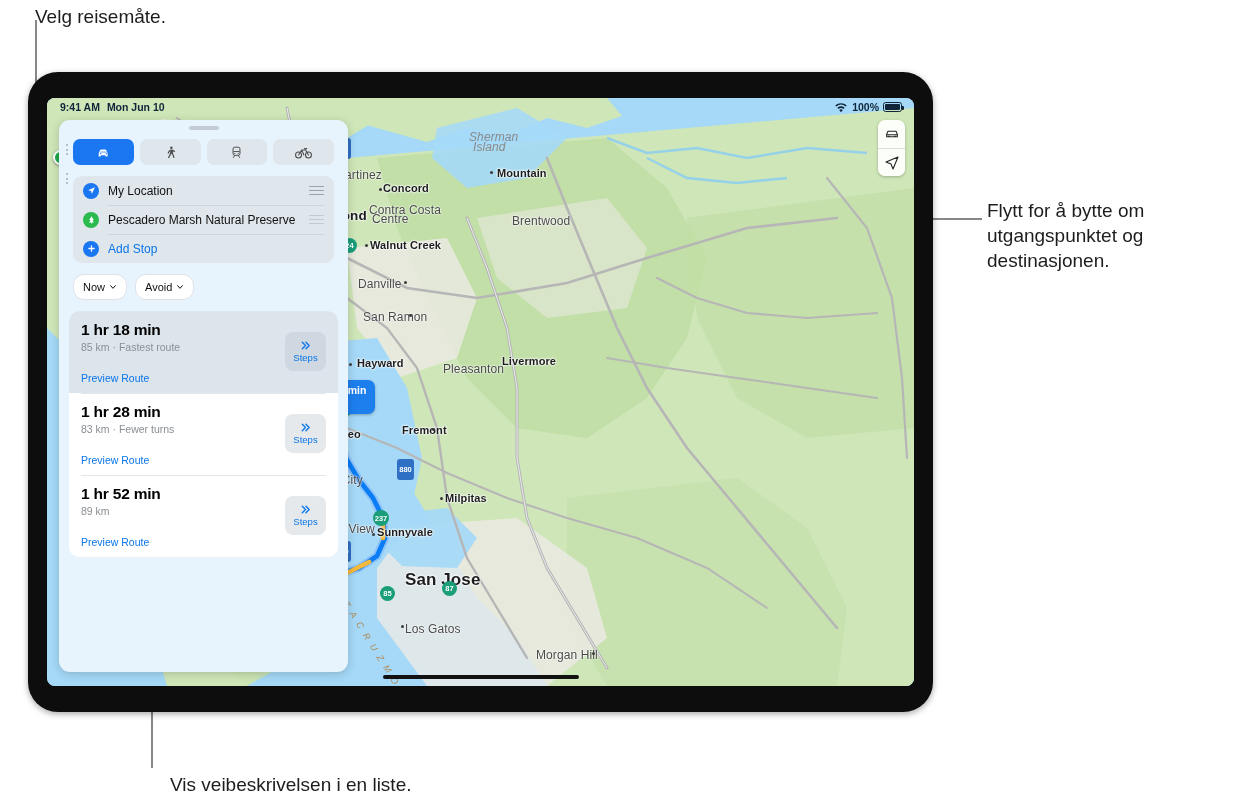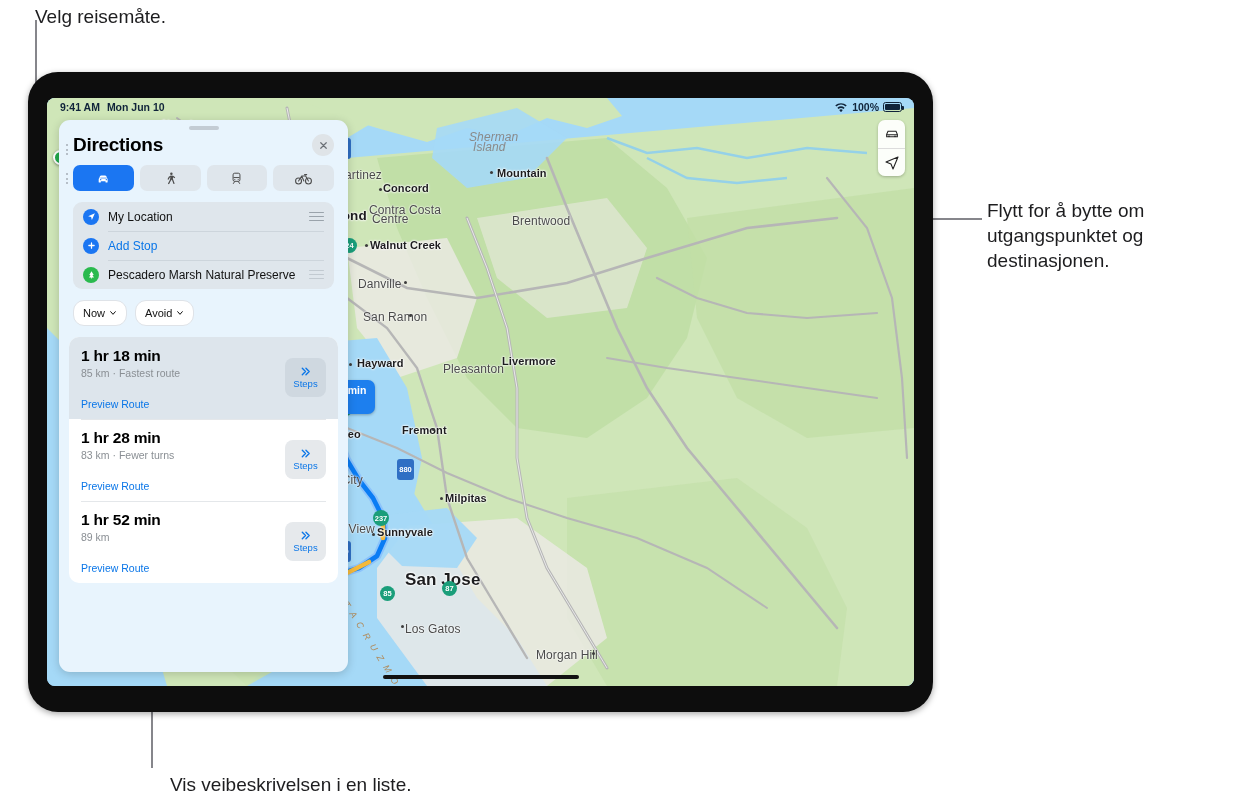--- a/index.html
+++ b/index.html
@@ -413,28 +413,20 @@
         <span>100%</span>
         <span class="batt">
             <i></i>
           </span>
       </div>
     </div>
 
     <div id="panel">
       <div id="grabber"></div>
 
-      <div id="panel-head">
-        <div id="panel-title">Directions</div>
-        <div id="close-btn">
-          <svg width="11" height="11" viewBox="0 0 24 24" stroke="#6b7076" stroke-width="2.6" stroke-linecap="round">
-            <path d="M6 6 L18 18 M18 6 L6 18"></path>
-          </svg>
-        </div>
-      </div>
 
       <div id="modes">
         <div class="mode active">
           <svg width="17" height="17" viewBox="0 0 24 24" fill="#fff">
             <path d="M5.2 16.8 a1 1 0 0 0 1 1 h1 a1 1 0 0 0 1-1 v-.8 h6.6 v.8 a1 1 0 0 0 1 1 h1 a1 1 0 0 0 1-1 v-3.4 c0-.7-.25-1.3-.7-1.8 l-1.1-2.7 c-.3-.8-1-1.3-1.9-1.3 H8.9 c-.9 0-1.6.5-1.9 1.3 L5.9 11.6 c-.45.5-.7 1.1-.7 1.8 Z"></path>
             <circle cx="8" cy="13.6" r="1" fill="#1b76f2"></circle>
               <circle cx="16" cy="13.6" r="1" fill="#1b76f2"></circle>
             <path d="M7.6 11.4 h8.8" stroke="#1b76f2" stroke-width="1" fill="none"></path>
           </svg>
         </div>
@@ -482,41 +474,41 @@
           </span>
           <span class="stop-txt">My Location</span>
           <span class="grip">
               <i></i>
               <i></i>
               <i></i>
             </span>
         </div>
 
         <div class="stoprow">
-          <span class="stop-ico add">
-            <svg width="9" height="9" viewBox="0 0 24 24" stroke="#fff" stroke-width="3.4" stroke-linecap="round">
-                <path d="M12 5 L12 19 M5 12 L19 12"></path>
-              </svg>
-          </span>
-          <span class="stop-txt link">Add Stop</span>
-        </div>
-
-        <div class="stoprow">
           <span class="stop-ico dest">
             <svg width="9" height="9" viewBox="0 0 24 24" fill="#fff">
                 <path d="M12 3 L18 13 L14.5 13 L18.5 20 L13 20 L13 22.5 L11 22.5 L11 20 L5.5 20 L9.5 13 L6 13 Z"></path>
               </svg>
           </span>
           <span class="stop-txt">Pescadero Marsh Natural Preserve</span>
           <span class="grip light">
               <i></i>
               <i></i>
               <i></i>
             </span>
         </div>
+
+        <div class="stoprow">
+          <span class="stop-ico add">
+            <svg width="9" height="9" viewBox="0 0 24 24" stroke="#fff" stroke-width="3.4" stroke-linecap="round">
+                <path d="M12 5 L12 19 M5 12 L19 12"></path>
+              </svg>
+          </span>
+          <span class="stop-txt link">Add Stop</span>
+        </div>
       </div>
 
       <div id="filters">
         <div class="pill">
           <span>Now</span>
           <svg width="8" height="8" viewBox="0 0 24 24" fill="none" stroke="#111" stroke-width="3" stroke-linecap="round">
               <path d="M5 8 L12 16 L19 8"></path>
             </svg>
         </div>
         <div class="pill">

